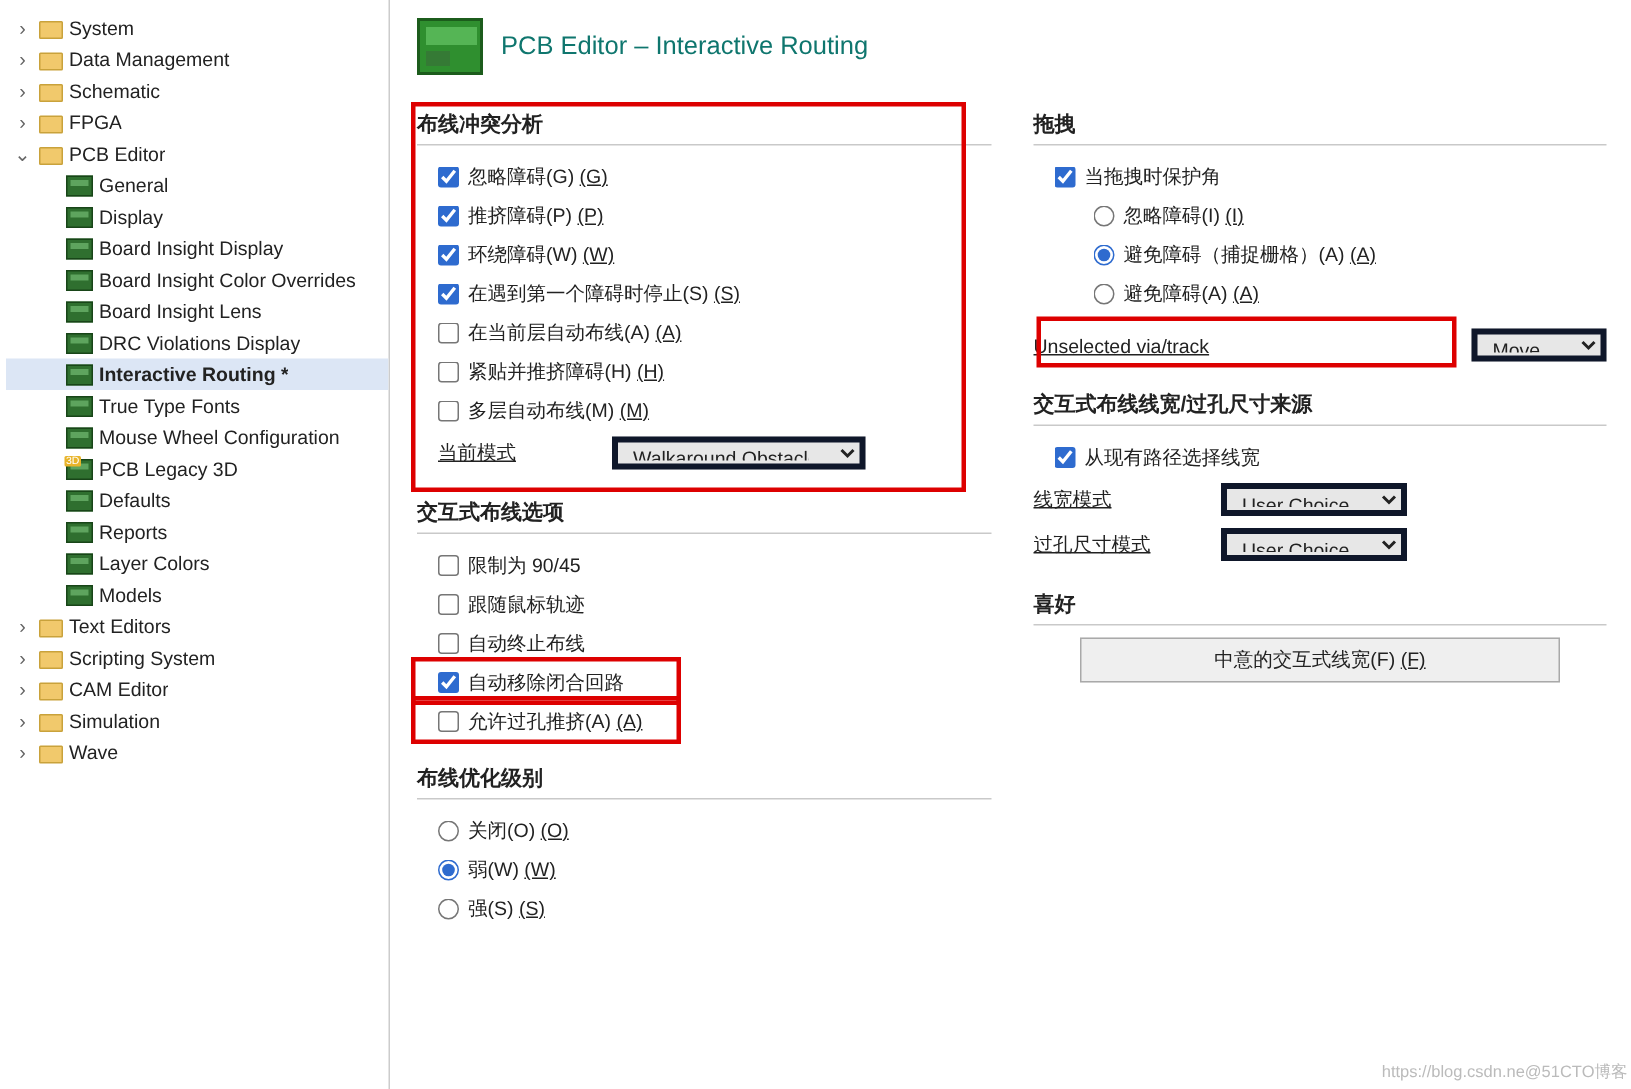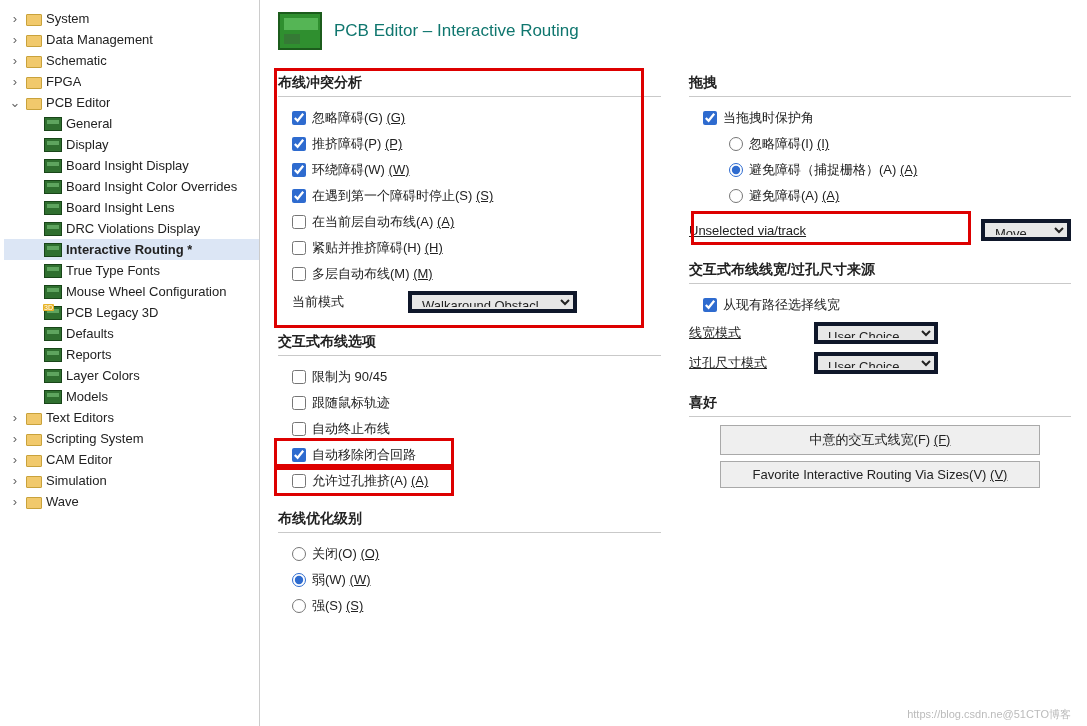--- a/index.html
+++ b/index.html
@@ -31,40 +31,40 @@
   .col { flex:1; min-width:0; }
   .col.right { flex:0 0 382px; }
 
   .section-title { font-weight:bold; font-size:14px; padding:4px 0; border-bottom:1px solid #c9c9c9; margin-bottom:8px; }
   .group { margin-bottom:12px; }
   .option-row { display:flex; align-items:center; gap:6px; padding:4px 0 4px 14px; }
   .option-row.indent { padding-left:40px; }
   input[type=checkbox], input[type=radio] { width:14px; height:14px; accent-color:#2e6bcf; }
   .u { text-decoration: underline; }
 
-  .mode-row { display:flex; align-items:center; gap:16px; padding:4px 0 4px 14px; }
+  .mode-row { display:flex; align-items:center; gap:16px; padding:4px 0 4px 14px;text-decoration:underline; }
   .mode-label { min-width:100px; }
   select { border:4px solid #0f172a; background:#e7e7e7; padding:2px 18px 2px 6px; height:22px; }
 
   .field-row2 { display:flex; align-items:center; padding:4px 0; gap:5px;text-decoration:underline; }
   .field-row2 .fl { flex:1; }
   .field-row2 select { flex:0 0 90px; }
   .field-rowwide select { width:220px; }
 
   .pill-btn { display:block; margin:6px auto; width:320px; text-align:center; padding:5px 10px; border:1px solid #a9a9a9; background:#efefef; cursor:pointer; }
 
   
   .hl { position:relative; }
   .hl-box { position:absolute; border:3px solid #d00; pointer-events:none; }
   #hl1 { left:-4px; top:-2px; width:370px; height:260px; }
   #hl2 { left:-4px; top:-4px; width:180px; height:32px; }
   #hl3 { left:-4px; top:-4px; width:180px; height:32px; }
   #hl4 { left:2px; top:-4px; width:280px; height:34px; }
 
-  .watermark { position:absolute; right:16px; bottom:4px; font-size:11px; color:#bbb; }
+  .watermark { position:absolute; right:2px; bottom:4px; font-size:11px; color:#bbb; }
 </style>
 </head>
 <body>
 
 <div class="tree" id="tree">
     <div class="tree-item indent-0">
       <span class="expander">›</span>
       <span class="folder-icon"></span>
       <span class="label">System</span>
     </div>
@@ -313,19 +313,18 @@
         </div>
         <div class="field-row2 field-rowwide">
           <span style="width:120px">过孔尺寸模式</span>
           <select><option>User Choice</option></select>
         </div>
       </div>
 
       <div class="group">
         <div class="section-title">喜好</div>
         <button class="pill-btn"><span>中意的交互式线宽(F)</span> <span class="u">(F)</span></button>
-        <button class="pill-btn"><span>Favorite Interactive Routing Via Sizes(V)</span> <span class="u">(V)</span></button>
       </div>
     </div>
   </div>
 </div>
 
 <div class="watermark">https://blog.csdn.ne@51CTO博客</div>
 
 </body></html>

